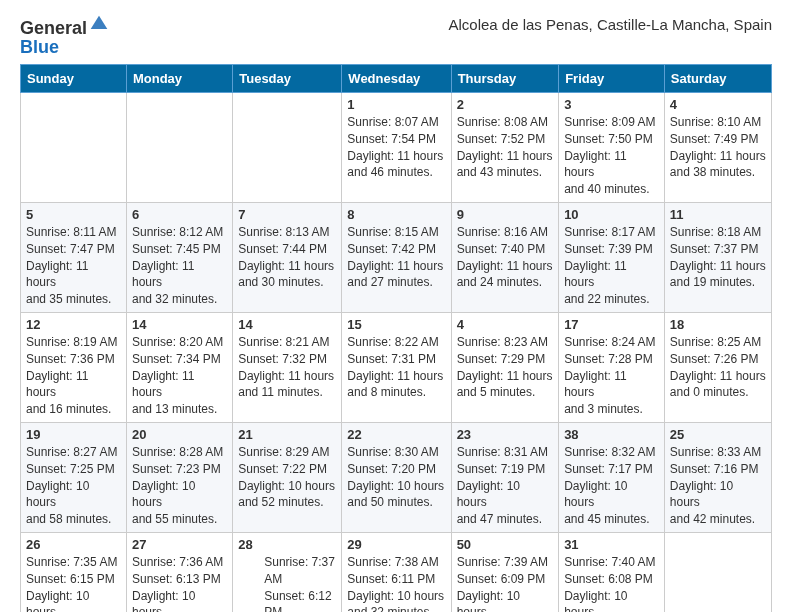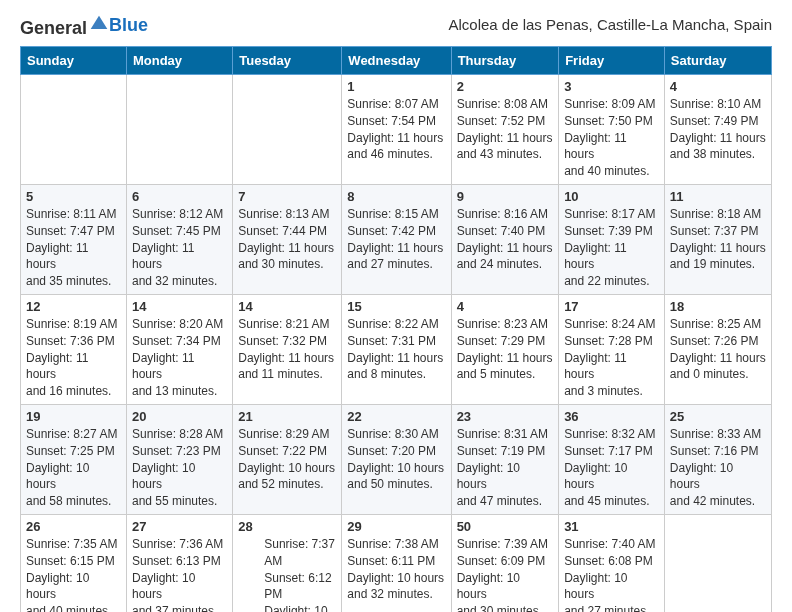--- a/index.html
+++ b/index.html
@@ -35,21 +35,21 @@
       line-height: 1;
     }
     .logo-icon {
       width: 20px;
       height: 20px;
       margin-left: 2px;
       margin-top: -2px;
     }
     .logo-block {
       display: flex;
-      flex-direction: row;
+      flex-direction: column;
       align-items: flex-start;
     }
     .logo-row {
       display: flex;
       align-items: center;
     }
     .title-block {
       text-align: right;
     }
     .month-title {
@@ -309,21 +309,21 @@
 and 50 minutes.</div>
           </td>
           <td>
             <span class="day-number">23</span>
             <div class="day-info" style="white-space: pre-line;">Sunrise: 8:31 AM
 Sunset: 7:19 PM
 Daylight: 10 hours
 and 47 minutes.</div>
           </td>
           <td>
-            <span class="day-number">36</span>
+            <span class="day-number">38</span>
             <div class="day-info" style="white-space: pre-line;">Sunrise: 8:32 AM
 Sunset: 7:17 PM
 Daylight: 10 hours
 and 45 minutes.</div>
           </td>
           <td>
             <span class="day-number">25</span>
             <div class="day-info" style="white-space: pre-line;">Sunrise: 8:33 AM
 Sunset: 7:16 PM
 Daylight: 10 hours

